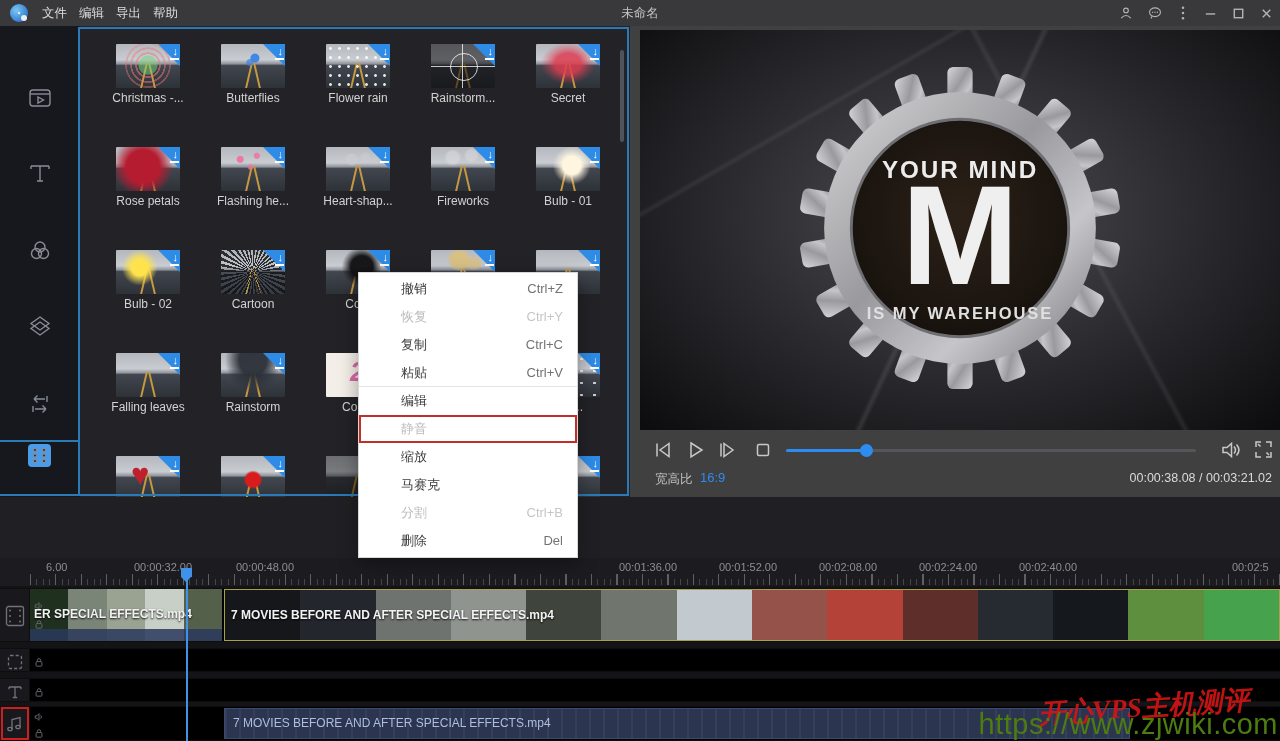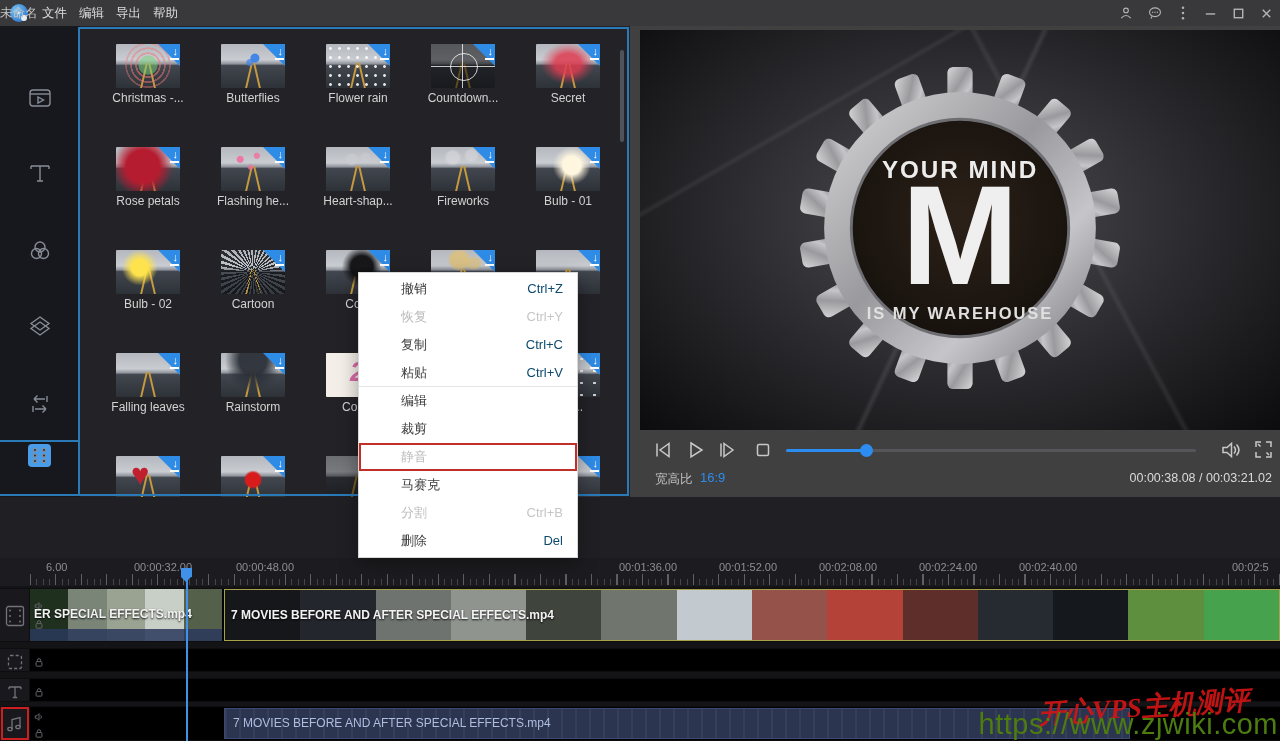--- a/index.html
+++ b/index.html
@@ -8,21 +8,21 @@
   svg{display:block}
 
   
   .titlebar{position:absolute;left:0;top:0;width:1280px;height:26px;background:#39393b;z-index:30}
   .logo{position:absolute;left:10px;top:4px;width:18px;height:18px;border-radius:50%;
     background:radial-gradient(circle at 35% 35%,#7cc6f2,#2f7ad0 75%)}
   .logo::after{content:"";position:absolute;right:1px;bottom:1px;width:6px;height:6px;border-radius:50%;background:#e8eef5}
   .logo::before{content:"";position:absolute;left:5px;top:5px;width:8px;height:8px;border-radius:50%;
     background:radial-gradient(circle,#dce8f2 0 1.4px,transparent 1.6px)}
   .menu-item{position:absolute;top:0;height:26px;line-height:26px;color:#dedede;font-size:12.5px;padding:0 6px;cursor:default}
-  .tb-title{position:absolute;left:0;top:0;width:100%;height:26px;line-height:26px;text-align:left;color:#c6c6c6;font-size:12.5px;pointer-events:none}
+  .tb-title{position:absolute;left:0;top:0;width:100%;height:26px;line-height:26px;text-align:center;color:#c6c6c6;font-size:12.5px;pointer-events:none}
   .tb-right{position:absolute;right:6px;top:0;height:26px;display:flex;align-items:center;gap:13px}
   .tb-right svg{stroke:#b4b4b4;fill:none;stroke-width:1.5}
 
   
   .sidebar{position:absolute;left:0;top:26px;width:80px;height:471px;background:#17181d}
   .side-ic{position:absolute;left:27px;width:26px;height:26px}
   .side-ic svg{stroke:#878c96;fill:none;stroke-width:1.4}
   .side-sep{position:absolute;left:0;top:414px;width:79px;height:2px;background:#2a7ab8}
   .side-edge{position:absolute;left:78px;top:2px;width:2px;height:412px;background:#2a7ab8}
   .side-active{position:absolute;left:26px;top:416px}
@@ -142,21 +142,21 @@
 
   
   .playhead-line{position:absolute;left:186px;top:570px;width:1.5px;height:171px;background:#3f92e8;z-index:12}
   .playhead-pin{position:absolute;left:181px;top:568px;width:11px;height:9px;background:#3f92e8;z-index:12}
   .playhead-pin::after{content:"";position:absolute;left:0;top:9px;border-left:5.5px solid transparent;border-right:5.5px solid transparent;border-top:5px solid #3f92e8}
 
   
   .ctx{position:absolute;left:358px;top:272px;width:220px;background:#fff;border:1px solid #d8d8d8;
     box-shadow:0 5px 18px rgba(0,0,0,.35);z-index:40;padding:2px 0}
   .ctx-item{position:relative;height:28px;line-height:28px;padding:0 14px 0 42px;font-size:13px;color:#3c3c3c;cursor:default}
-  .ctx-item .sc{float:right;color:#0c4a6e}
+  .ctx-item .sc{float:right;color:#737373}
   .ctx-item.disabled{color:#bcbcbc}
   .ctx-item.disabled .sc{color:#c6c6c6}
   .ctx-item.sep-after{border-bottom:1px solid #e4e4e4}
   .ctx-item.boxed{outline:2px solid #c03028;outline-offset:-2px}
 
   
   .wm-url{position:absolute;right:2px;bottom:0;font-size:29px;font-weight:normal;color:#4d7c0f;z-index:50;letter-spacing:.5px}
   .wm-cn{position:absolute;right:30px;bottom:16px;font-size:27px;font-weight:bold;font-style:italic;color:#d41414;
     z-index:50;transform:rotate(-4deg);opacity:.9;font-family:"Liberation Serif","DejaVu Serif",serif}
 </style>
@@ -300,21 +300,21 @@
     <div class="cell">
         <div class="thumb">
           <span class="l1"></span>
           <span class="l2"></span>
           <span class="fx fx-countdown"></span>
           <span class="dl-badge">
             <span class="ar">↓</span>
             <span class="bar"></span>
           </span>
         </div>
-        <span class="mlabel">Countdown...</span>
+        <span class="mlabel">Rainstorm...</span>
       </div>
     <div class="cell">
         <div class="thumb">
           <span class="l1"></span>
           <span class="l2"></span>
           <span class="fx fx-scribble-red"></span>
           <span class="dl-badge">
             <span class="ar">↓</span>
             <span class="bar"></span>
           </span>
@@ -801,21 +801,21 @@
 
 <div class="playhead-pin"></div>
 <div class="playhead-line"></div>
 
 <div class="ctx">
   <div class="ctx-item"><span class="sc">Ctrl+Z</span><span>撤销</span></div>
   <div class="ctx-item disabled"><span class="sc">Ctrl+Y</span><span>恢复</span></div>
   <div class="ctx-item"><span class="sc">Ctrl+C</span><span>复制</span></div>
   <div class="ctx-item sep-after"><span class="sc">Ctrl+V</span><span>粘贴</span></div>
   <div class="ctx-item"><span>编辑</span></div>
-  <div class="ctx-item"><span>裁剪</span></div>
   <div class="ctx-item disabled boxed"><span>静音</span></div>
+  <div class="ctx-item"><span>缩放</span></div>
   <div class="ctx-item"><span>马赛克</span></div>
   <div class="ctx-item disabled"><span class="sc">Ctrl+B</span><span>分割</span></div>
   <div class="ctx-item"><span class="sc">Del</span><span>删除</span></div>
 </div>
 
 <span class="wm-cn">开心VPS主机测评</span>
 <span class="wm-url">https://www.zjwiki.com</span>
 
 </body></html>

